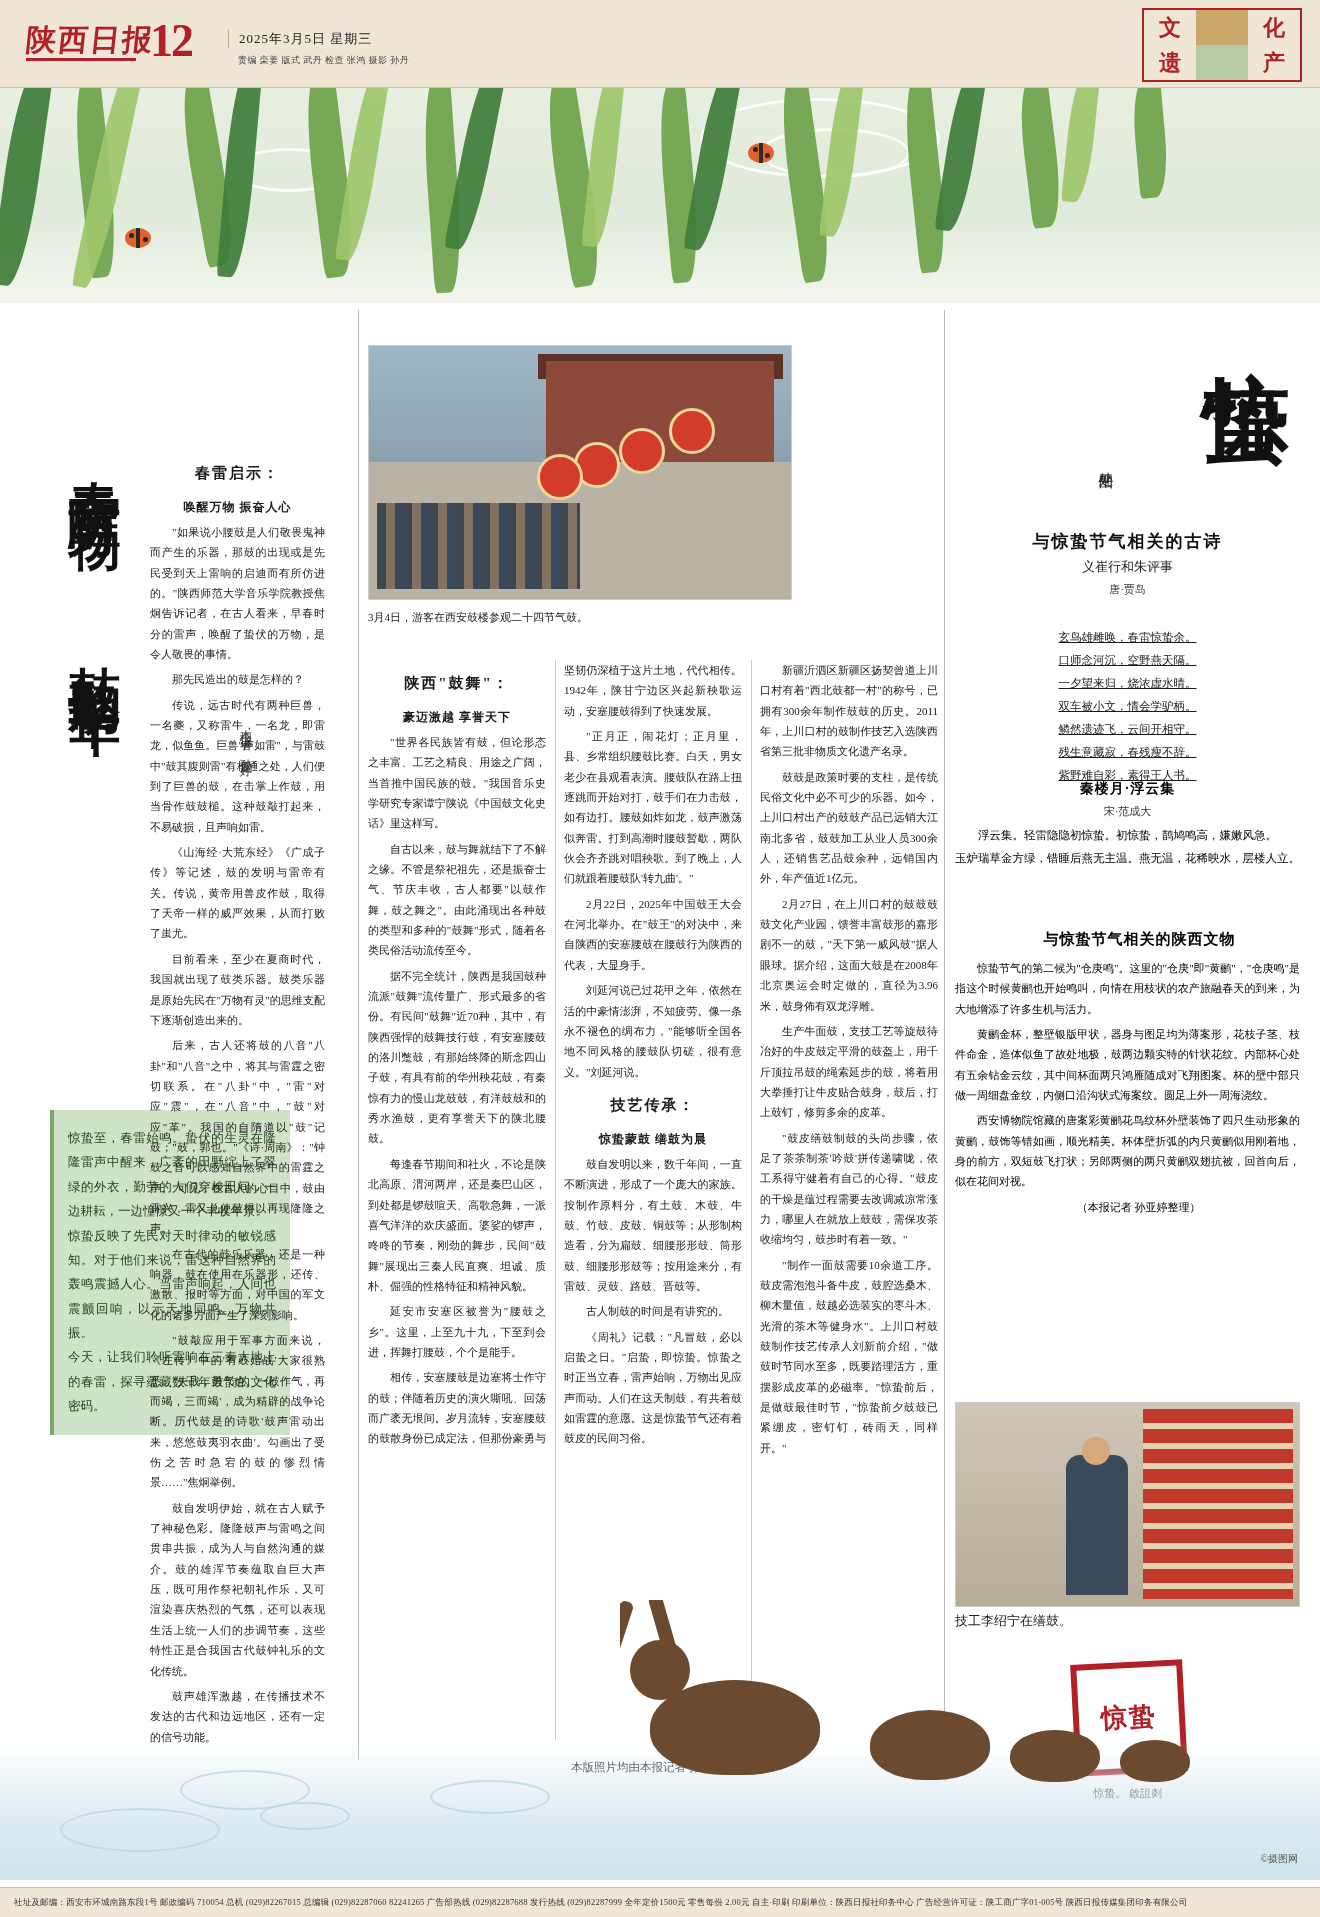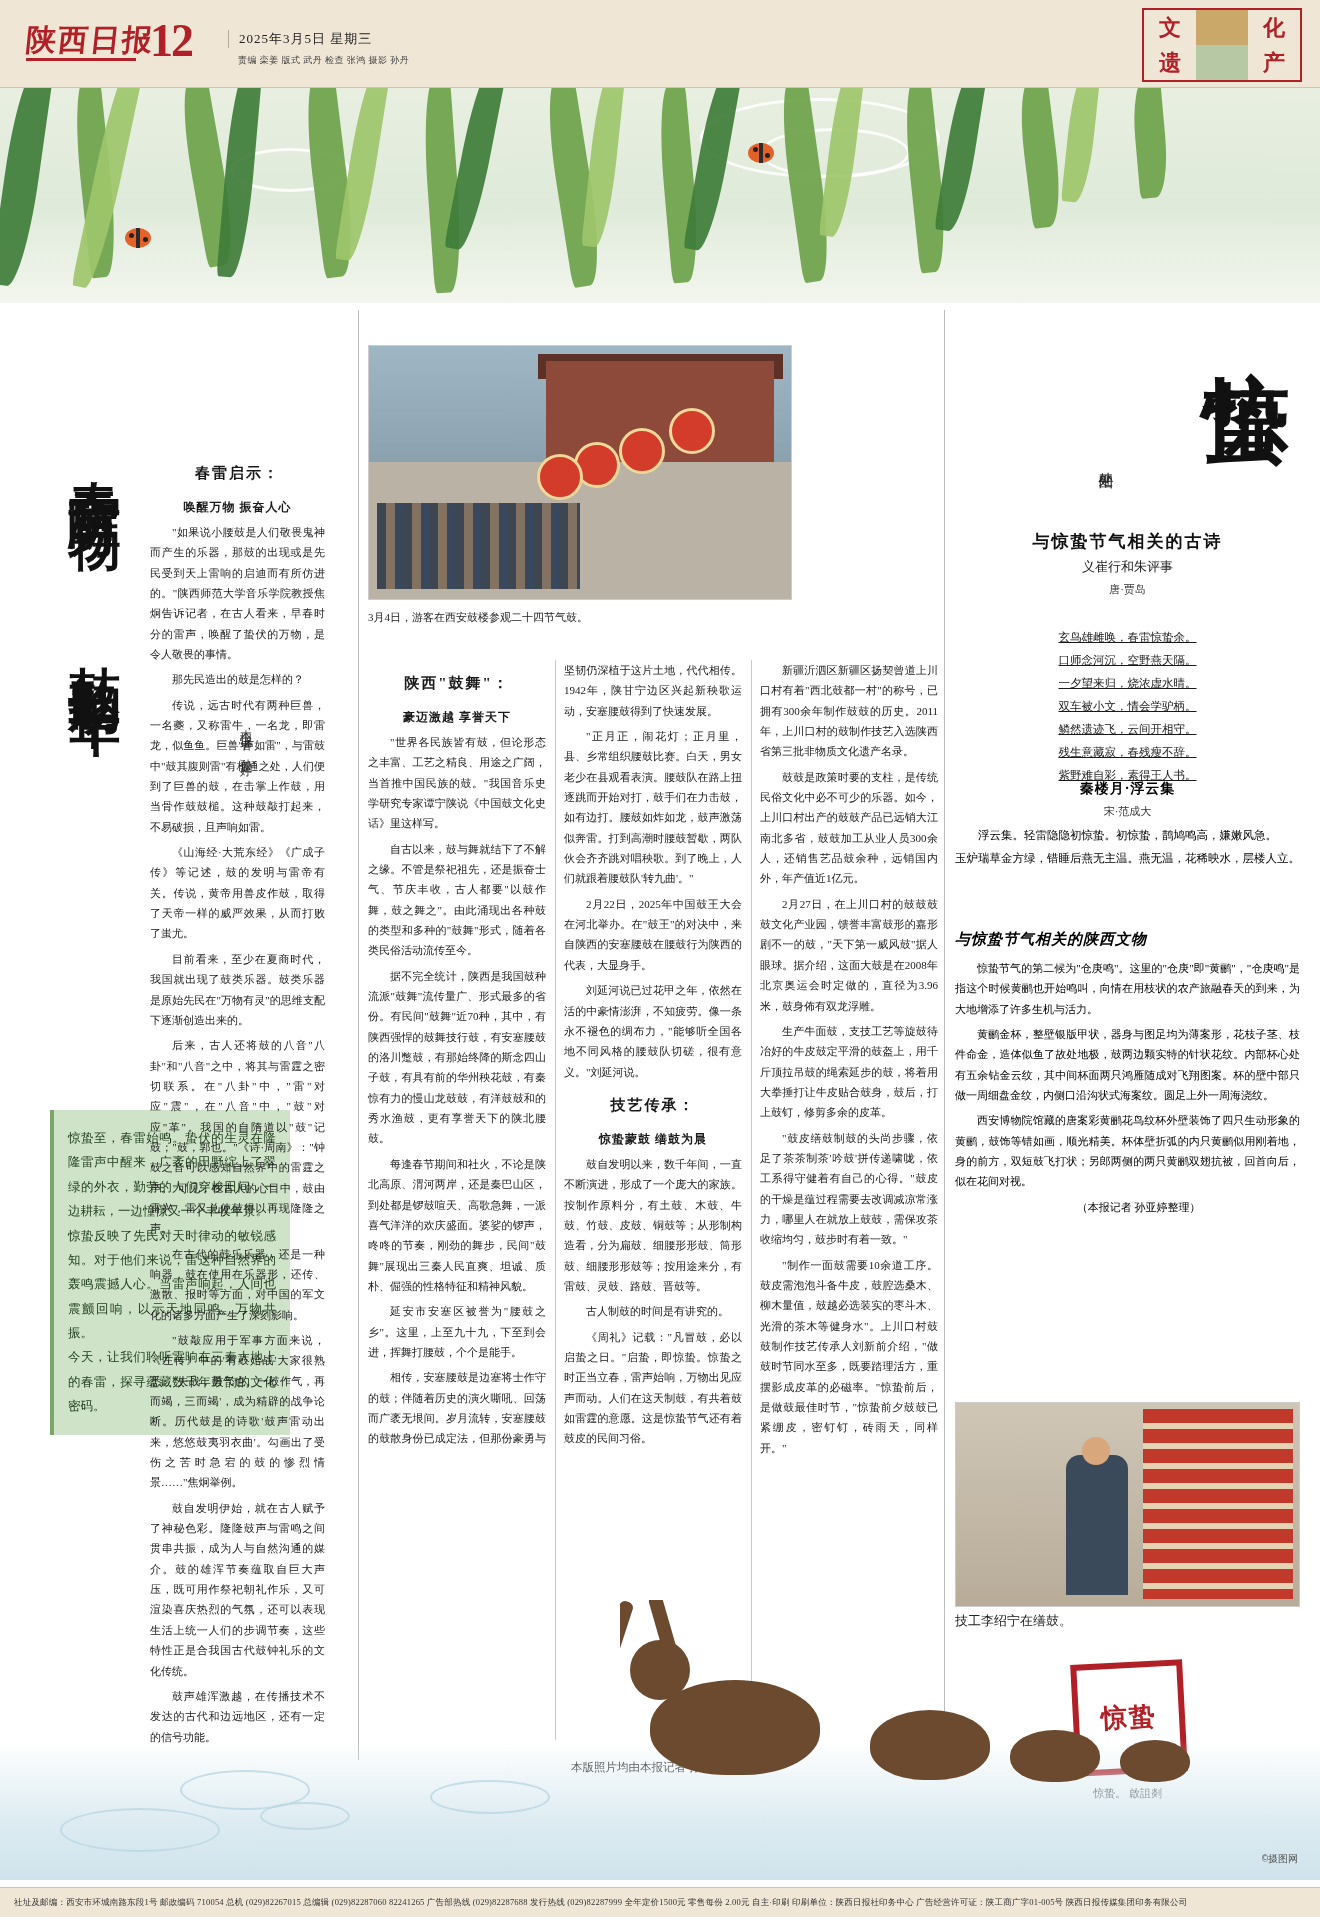--- a/index.html
+++ b/index.html
@@ -170,22 +170,22 @@
   .poem {
     position:absolute; left:0; top:336px; width:345px;
     text-align:center; font-size:11.5px; line-height:2.0; color:#1a1a1a;text-decoration:underline;
   }
   .r-h2 { position:absolute; left:0; top:490px; width:345px; text-align:center;
     font-size:14px; font-weight:bold; letter-spacing:1px;}
   .r-au2 { position:absolute; left:0; top:514px; width:345px; text-align:center;
     font-size:11px; color:#333;}
   .poem2 { position:absolute; left:0; top:534px; width:345px; text-align:center;
     font-size:11.5px; line-height:2.0;}
-  .r-h3 { position:absolute; left:0; top:640px; width:345px; 
-    font-size:15px; font-weight:bold; letter-spacing:1px;font-style:italic;}
+  .r-h3 { position:absolute; left:12px; top:640px; width:345px; text-align:center;
+    font-size:15px; font-weight:bold; letter-spacing:1px;}
   .r-body { position:absolute; left:0; top:668px; width:345px; height:430px;
     font-size:11px; line-height:1.85; text-align:justify;}
   .r-photo {
     position:absolute; left:0; top:1112px; width:345px; height:205px;
     background:linear-gradient(180deg,#cfc6b6 0%, #b8ac99 100%); border:1px solid #ccc; overflow:hidden;
   }
   .r-photo .stack { position:absolute; right:6px; top:6px; width:150px; height:190px;
      background:repeating-linear-gradient(180deg,#c0392b 0 14px,#e6d3b3 14px 20px); }
   .r-photo .person { position:absolute; left:110px; top:52px; width:62px; height:140px; background:#3a4a5a; border-radius:14px 14px 0 0;}
   .r-photo .head { position:absolute; left:126px; top:34px; width:28px; height:28px; border-radius:50%; background:#d8a87c;}
@@ -199,21 +199,21 @@
   }
   .seal-cap { position:absolute; left:0; top:1496px; width:345px; text-align:center; font-size:11px;}
 
   
   .bottom-art { position:absolute; left:620px; top:1600px; width:700px; height:250px; overflow:hidden; }
   .beetle { position:absolute; background:#6b4a2f; border-radius:50% 50% 45% 45%; }
   .water { position:absolute; left:0; top:1740px; width:1320px; height:140px;
     background:linear-gradient(180deg,rgba(214,230,238,0) 0%, #dcebf1 60%, #cfe3ec 100%); }
   .ripple { position:absolute; border:2px solid #b9d7e4; border-radius:50%; opacity:.8;}
 
-  .imgmark { position:absolute; right:22px; top:1852px; font-size:10px; color:#555;font-family:Liberation Mono, monospace;}
+  .imgmark { position:absolute; right:22px; top:1852px; font-size:10px; color:#555;}
 
   
   .footer {
     position:absolute; left:0; bottom:0; width:1320px; height:30px;
     background:#efe6d5; border-top:1px solid #cfc4ac;
     font-size:8.5px; color:#333; display:flex; align-items:center; padding:0 14px;
     letter-spacing:0.2px;
   }
 </style>
 </head>

